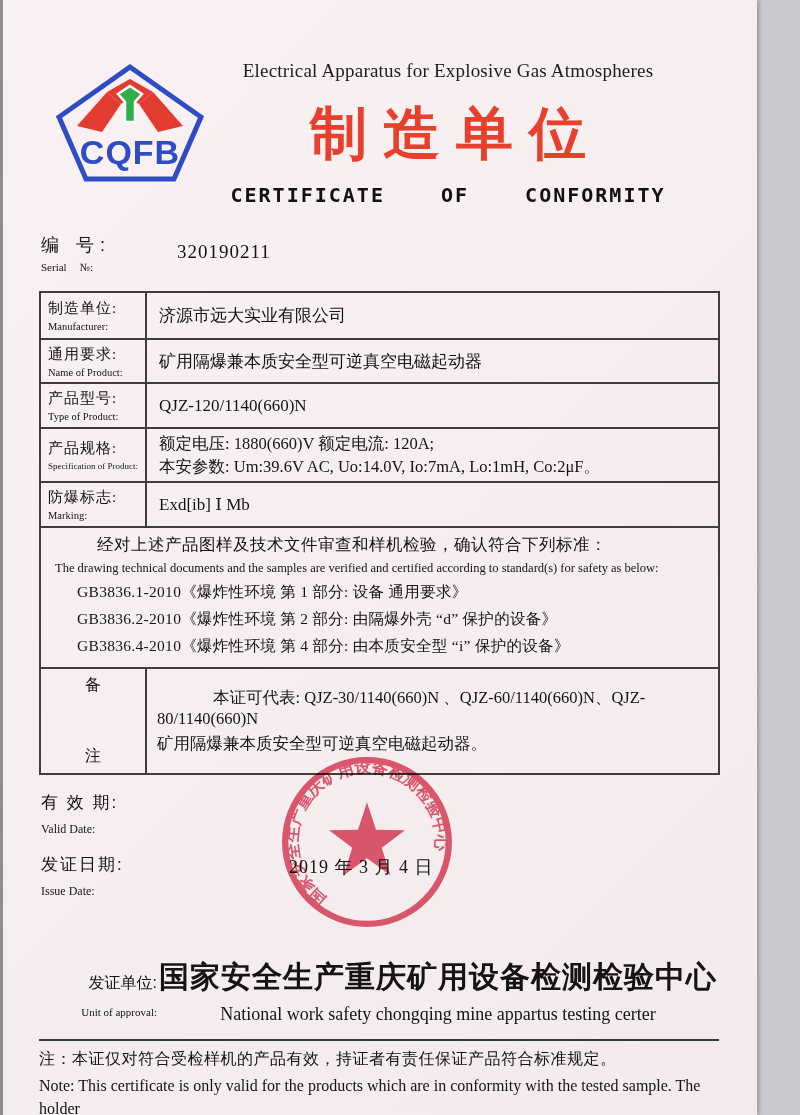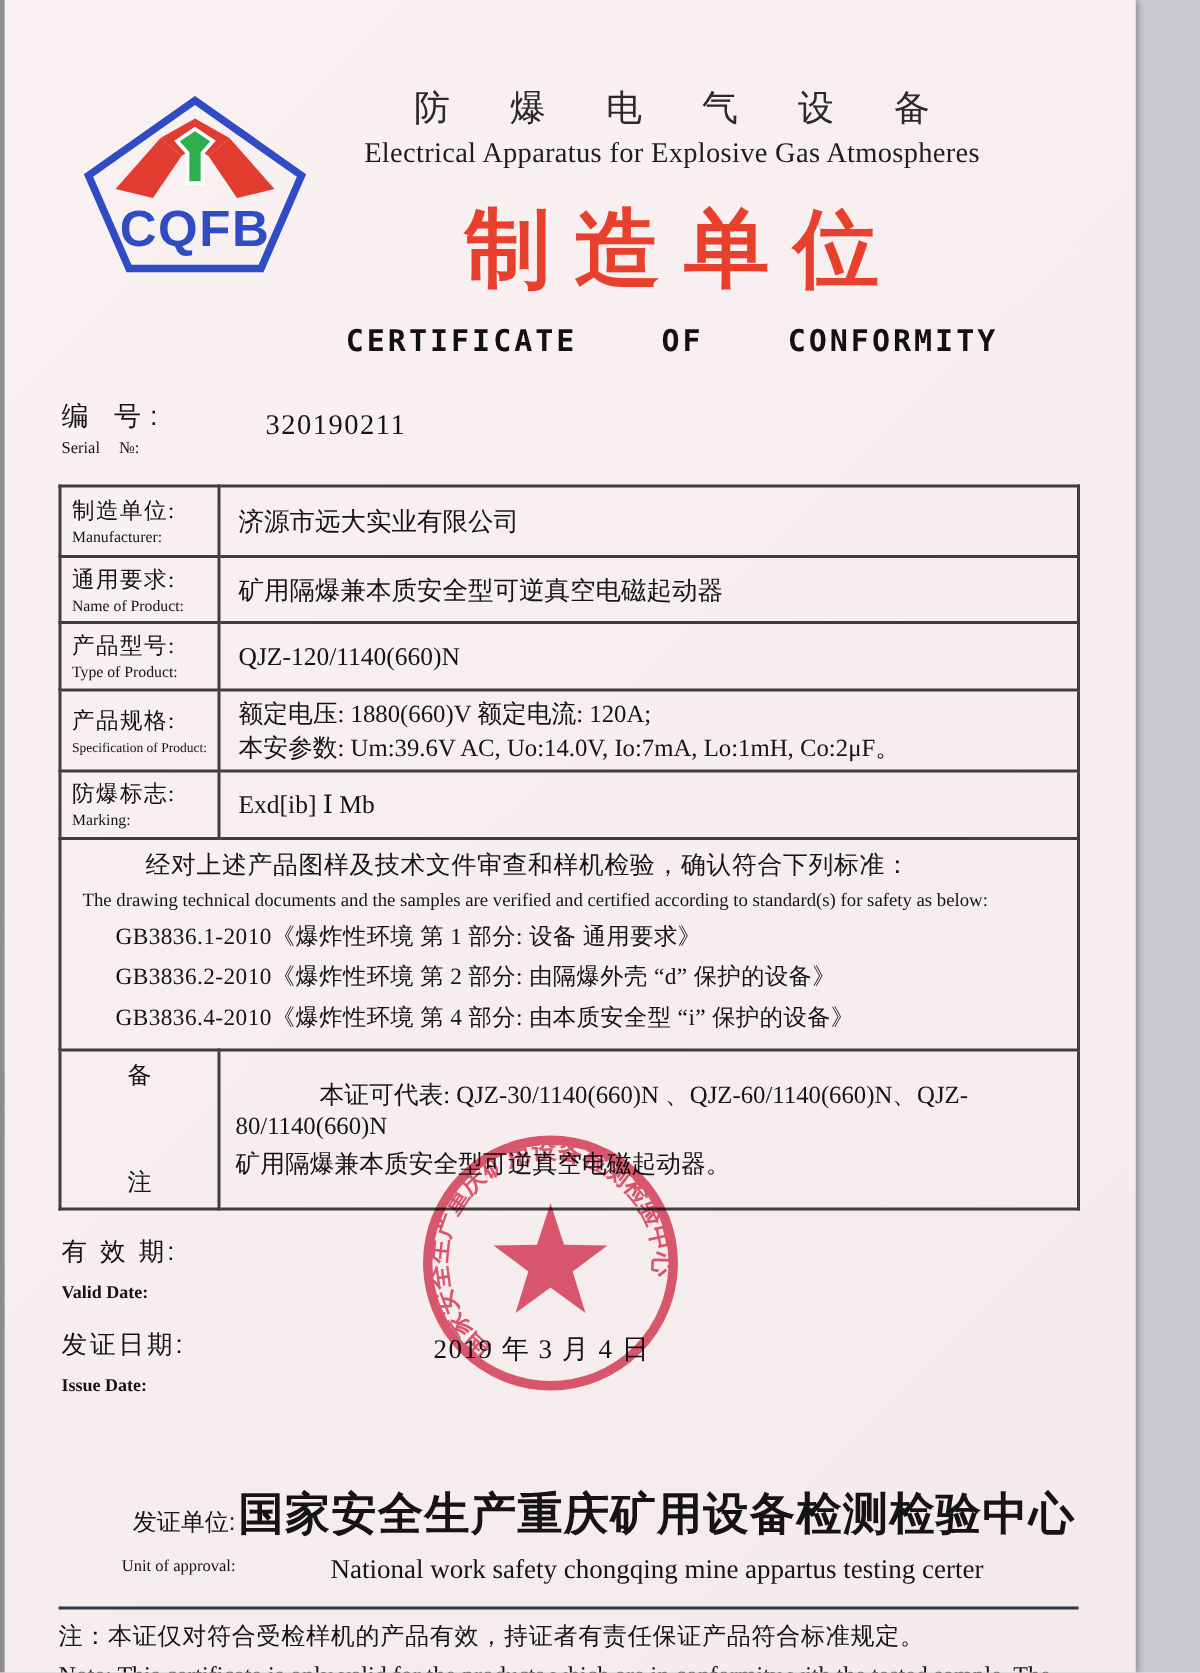--- a/index.html
+++ b/index.html
@@ -68,21 +68,21 @@
   .remark-lbl-inner { display:flex; flex-direction:column; justify-content:space-between;
     align-items:center; height:92px; font-size:16px; }
   td.remark-val { padding:6px 8px 6px 10px; vertical-align:top; font-size:16.5px; }
   .remark-l1 { text-indent:56px; }
   .remark-l2 { margin-top:4px; }
 
   
   .date-row { display:flex; margin-top:16px; }
   .date-labels { width:190px; padding-left:2px; }
   .date-cn { font-size:17px; font-family:"Liberation Sans",sans-serif; letter-spacing:2px; }
-  .date-en { font-size:12px; margin-top:8px;font-weight:bold; }
+  .date-en { font-size:12px; margin-top:8px; }
   .date-value { font-size:18px; padding-top:2px; letter-spacing:1px; }
   .issue-value { margin-left:60px; }
 
   
   .stamp { position:absolute; left:278px; top:756px; width:172px; height:172px;
     opacity:.88; mix-blend-mode:multiply; pointer-events:none; }
 
   
   .approval { display:flex; margin-top:58px; position:relative; }
   .appr-labels { width:118px; padding-left:2px; padding-top:16px;text-align:right; }
@@ -110,21 +110,20 @@
         <svg width="150" height="118" viewBox="0 0 150 118">
           <polygon points="75,3 146,53 119,115 31,115 4,53" fill="none" stroke="#2f4cc4" stroke-width="5"></polygon>
           <path d="M22,62 L52,28 L66,40 L47,68 Z" fill="#e23c30"></path>
           <path d="M128,62 L98,28 L84,40 L103,68 Z" fill="#e23c30"></path>
           <path d="M52,28 L75,15 L98,28 L84,40 L75,34 L66,40 Z" fill="#e23c30"></path>
           <path d="M75,22 L87,30 L80,38 L80,58 L70,58 L70,38 L63,30 Z" fill="#2fae4e" stroke="#ffffff" stroke-width="2.5"></path>
           <text x="75" y="100" text-anchor="middle" fill="#2f4cc4" font-family="Liberation Sans, DejaVu Sans, sans-serif" font-weight="bold" font-size="34" letter-spacing="1">CQFB</text>
         </svg>
       </div>
       <div class="head-center">
-        <div class="title-cn">防爆电气设备</div>
         <div class="title-en">Electrical Apparatus for Explosive Gas Atmospheres</div>
         <div class="cert-title">制造单位</div>
         <div class="cert-title-en">CERTIFICATE OF CONFORMITY</div>
       </div>
     </div>
 
     <div class="serial">
       <div class="serial-labels">
         <div class="serial-cn">编  号:</div>
         <div class="serial-en">Serial  №:</div>

